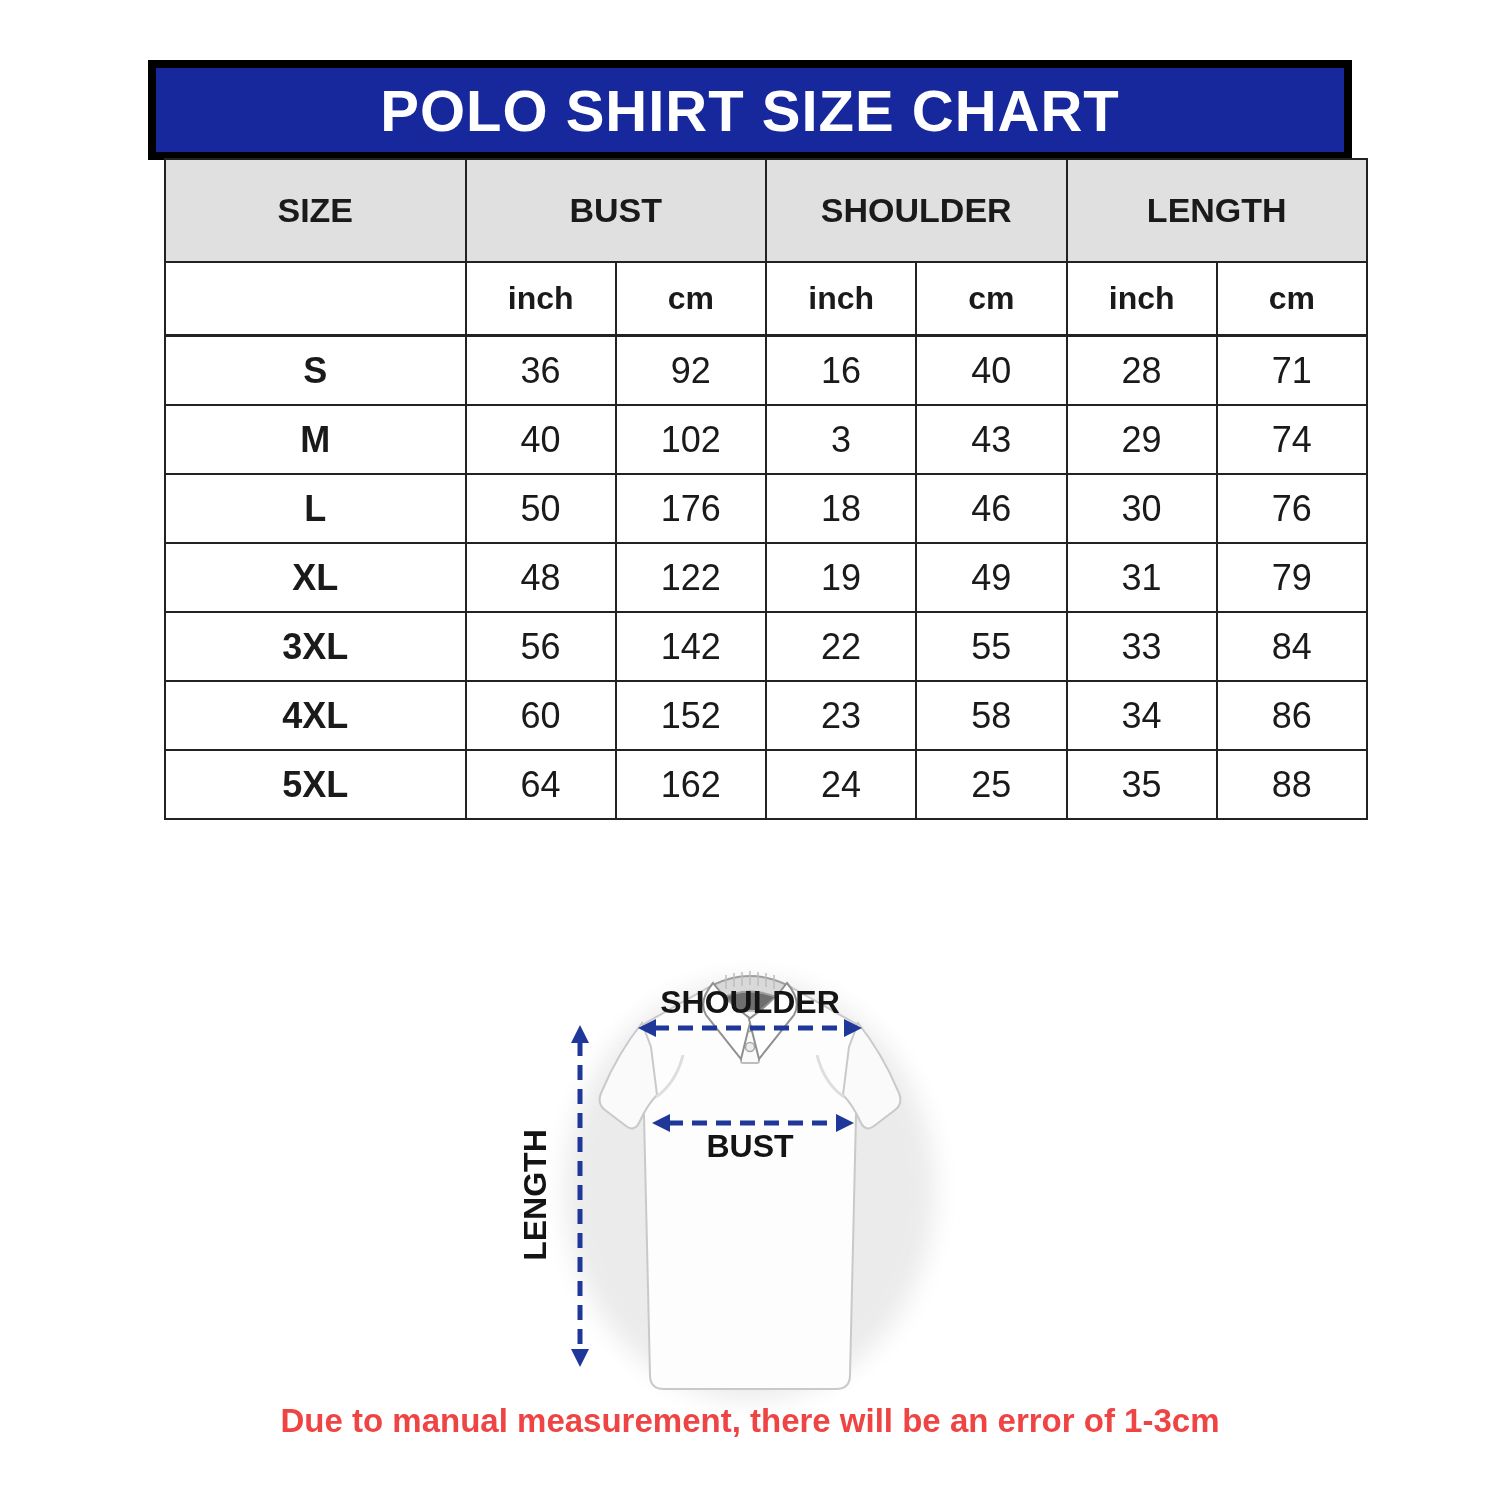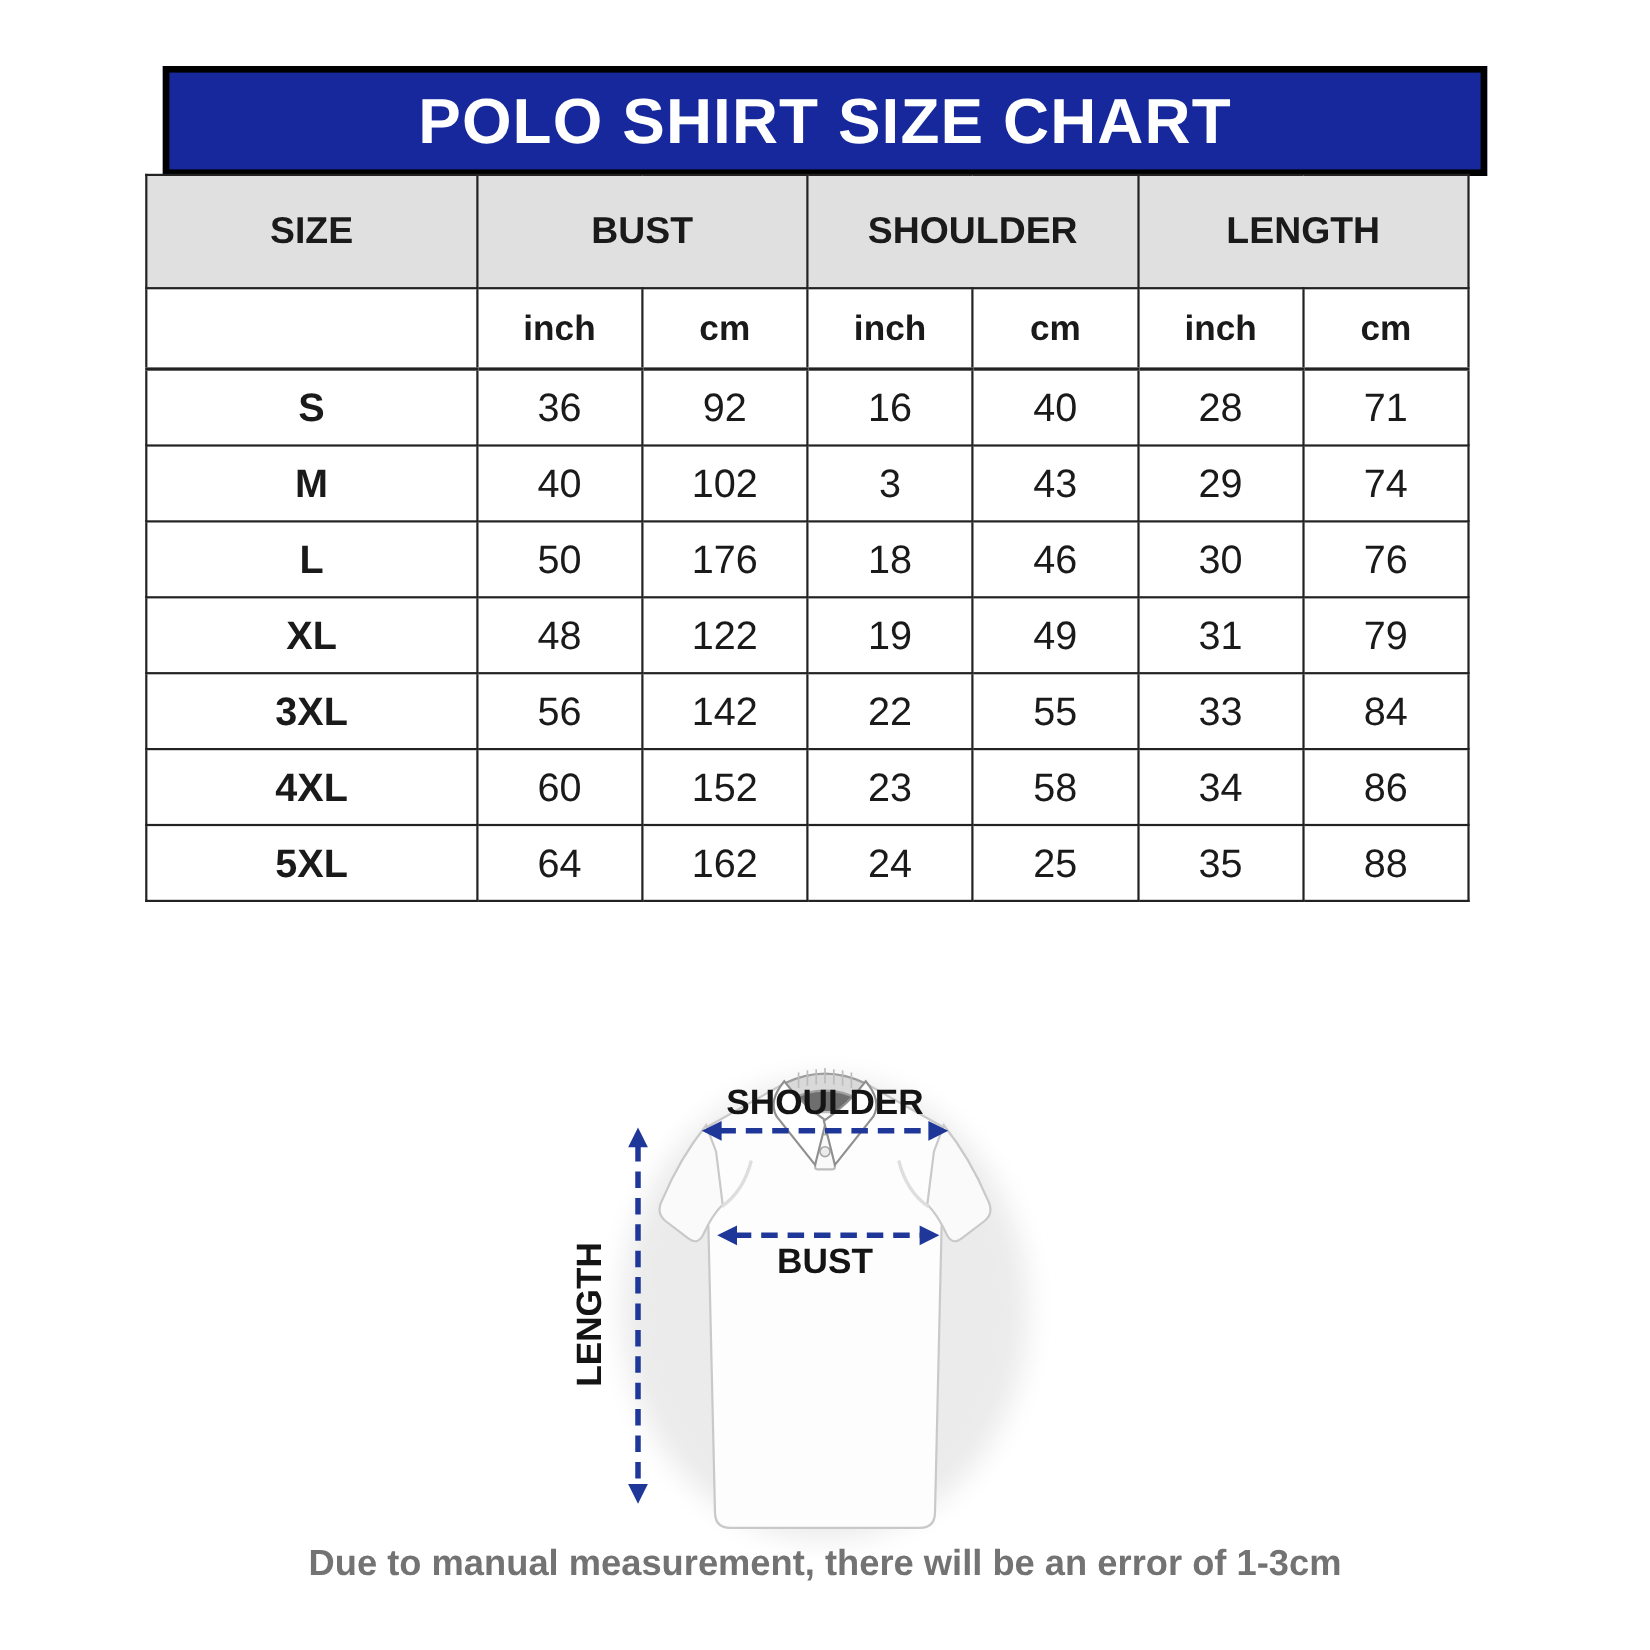--- a/index.html
+++ b/index.html
@@ -3,43 +3,43 @@
 <meta charset="utf-8">
 <style>
   html,body{margin:0;padding:0;background:#ffffff;}
   .page{
     position:relative;width:1500px;height:1500px;background:#ffffff;
     font-family:"Liberation Sans",sans-serif;overflow:hidden;
   }
   
   .title-bar{
     position:absolute;left:148px;top:60px;width:1204px;height:100px;
-    box-sizing:border-box;background:#16289c;border:6px solid #000000;
+    box-sizing:border-box;background:#16289c;border:8px solid #000000;
     display:flex;align-items:center;justify-content:center;
   }
   .title-bar span{color:#ffffff;font-weight:bold;font-size:58px;letter-spacing:1px;}
   
   table.size-chart{
-    position:absolute;left:132px;top:158px;width:1204px;
+    position:absolute;left:164px;top:158px;width:1204px;
     border-collapse:collapse;table-layout:fixed;
   }
   table.size-chart td{
     border:2px solid #222222;text-align:center;vertical-align:middle;
     color:#1a1a1a;padding:0;
   }
   tr.group-row td{height:101px;background:#e0e0e0;font-weight:bold;font-size:34px;}
   tr.unit-row td{height:71px;background:#ffffff;font-weight:bold;font-size:32px;border-bottom-width:3px;margin-top:32px;}
   tr.data-row td{height:67px;background:#ffffff;font-size:36px;}
   tr.data-row td.size-cell{font-weight:bold;font-size:36px;}
   
   .diagram{position:absolute;left:520px;top:955px;width:460px;height:460px;}
   
   .note{
     position:absolute;left:0;top:1402px;width:1500px;text-align:center;
-    color:#737373;font-weight:bold;font-size:33px;
+    color:#ef4444;font-weight:bold;font-size:33px;
   }
 </style>
 </head>
 <body>
 
 <div class="page">
 
   <div class="title-bar">
     <span>POLO SHIRT SIZE CHART</span>
   </div>

